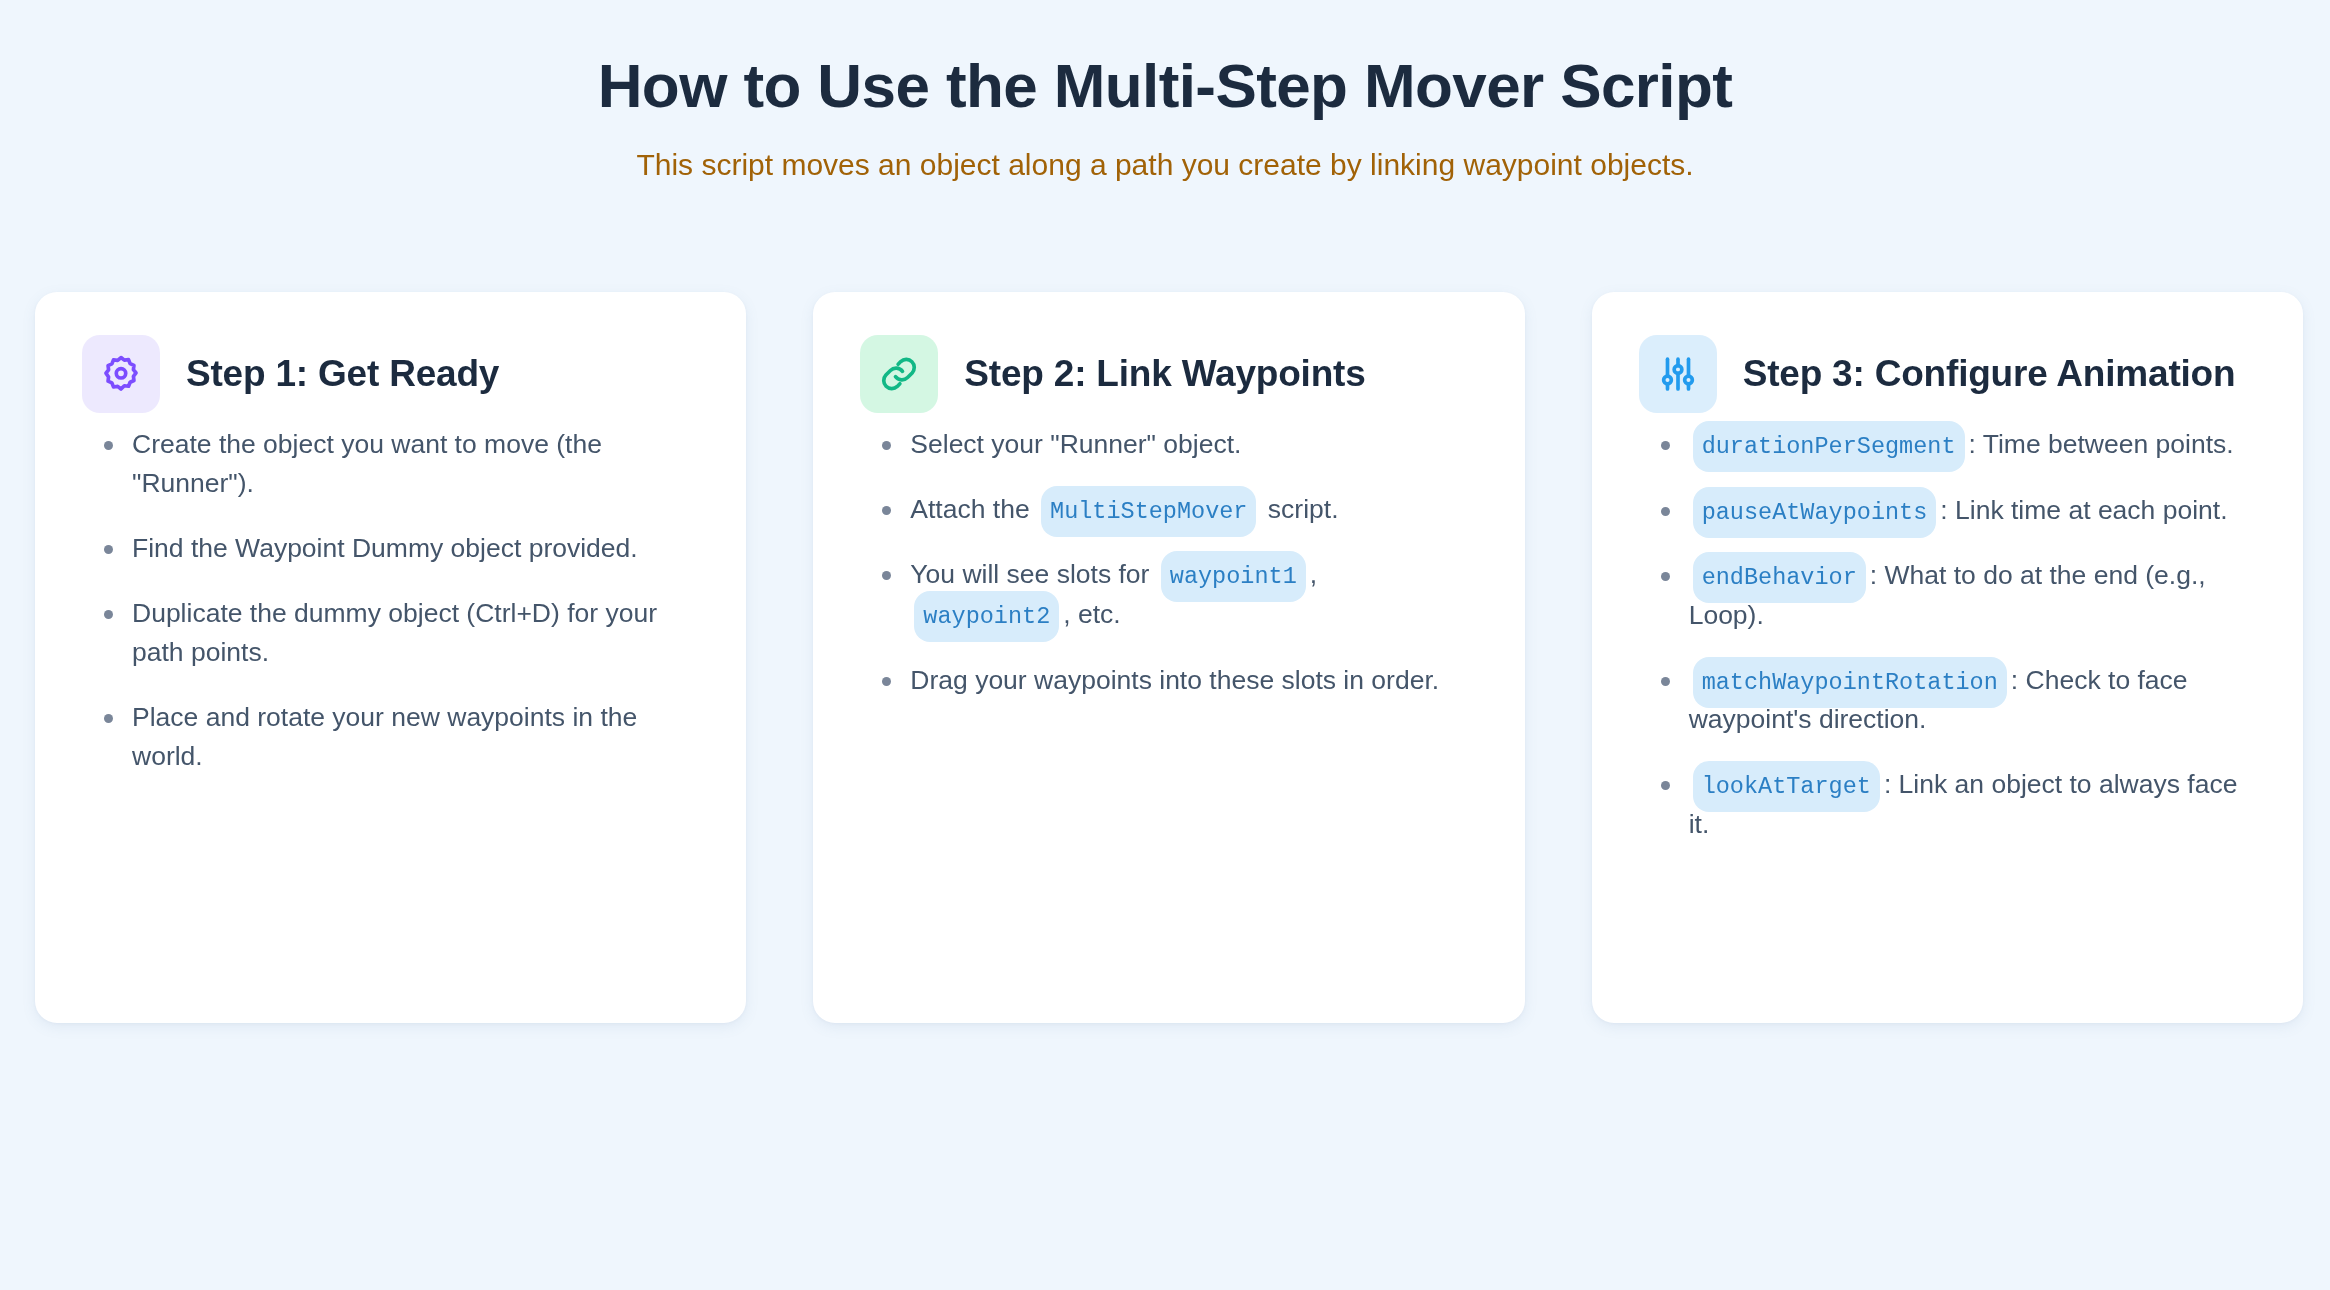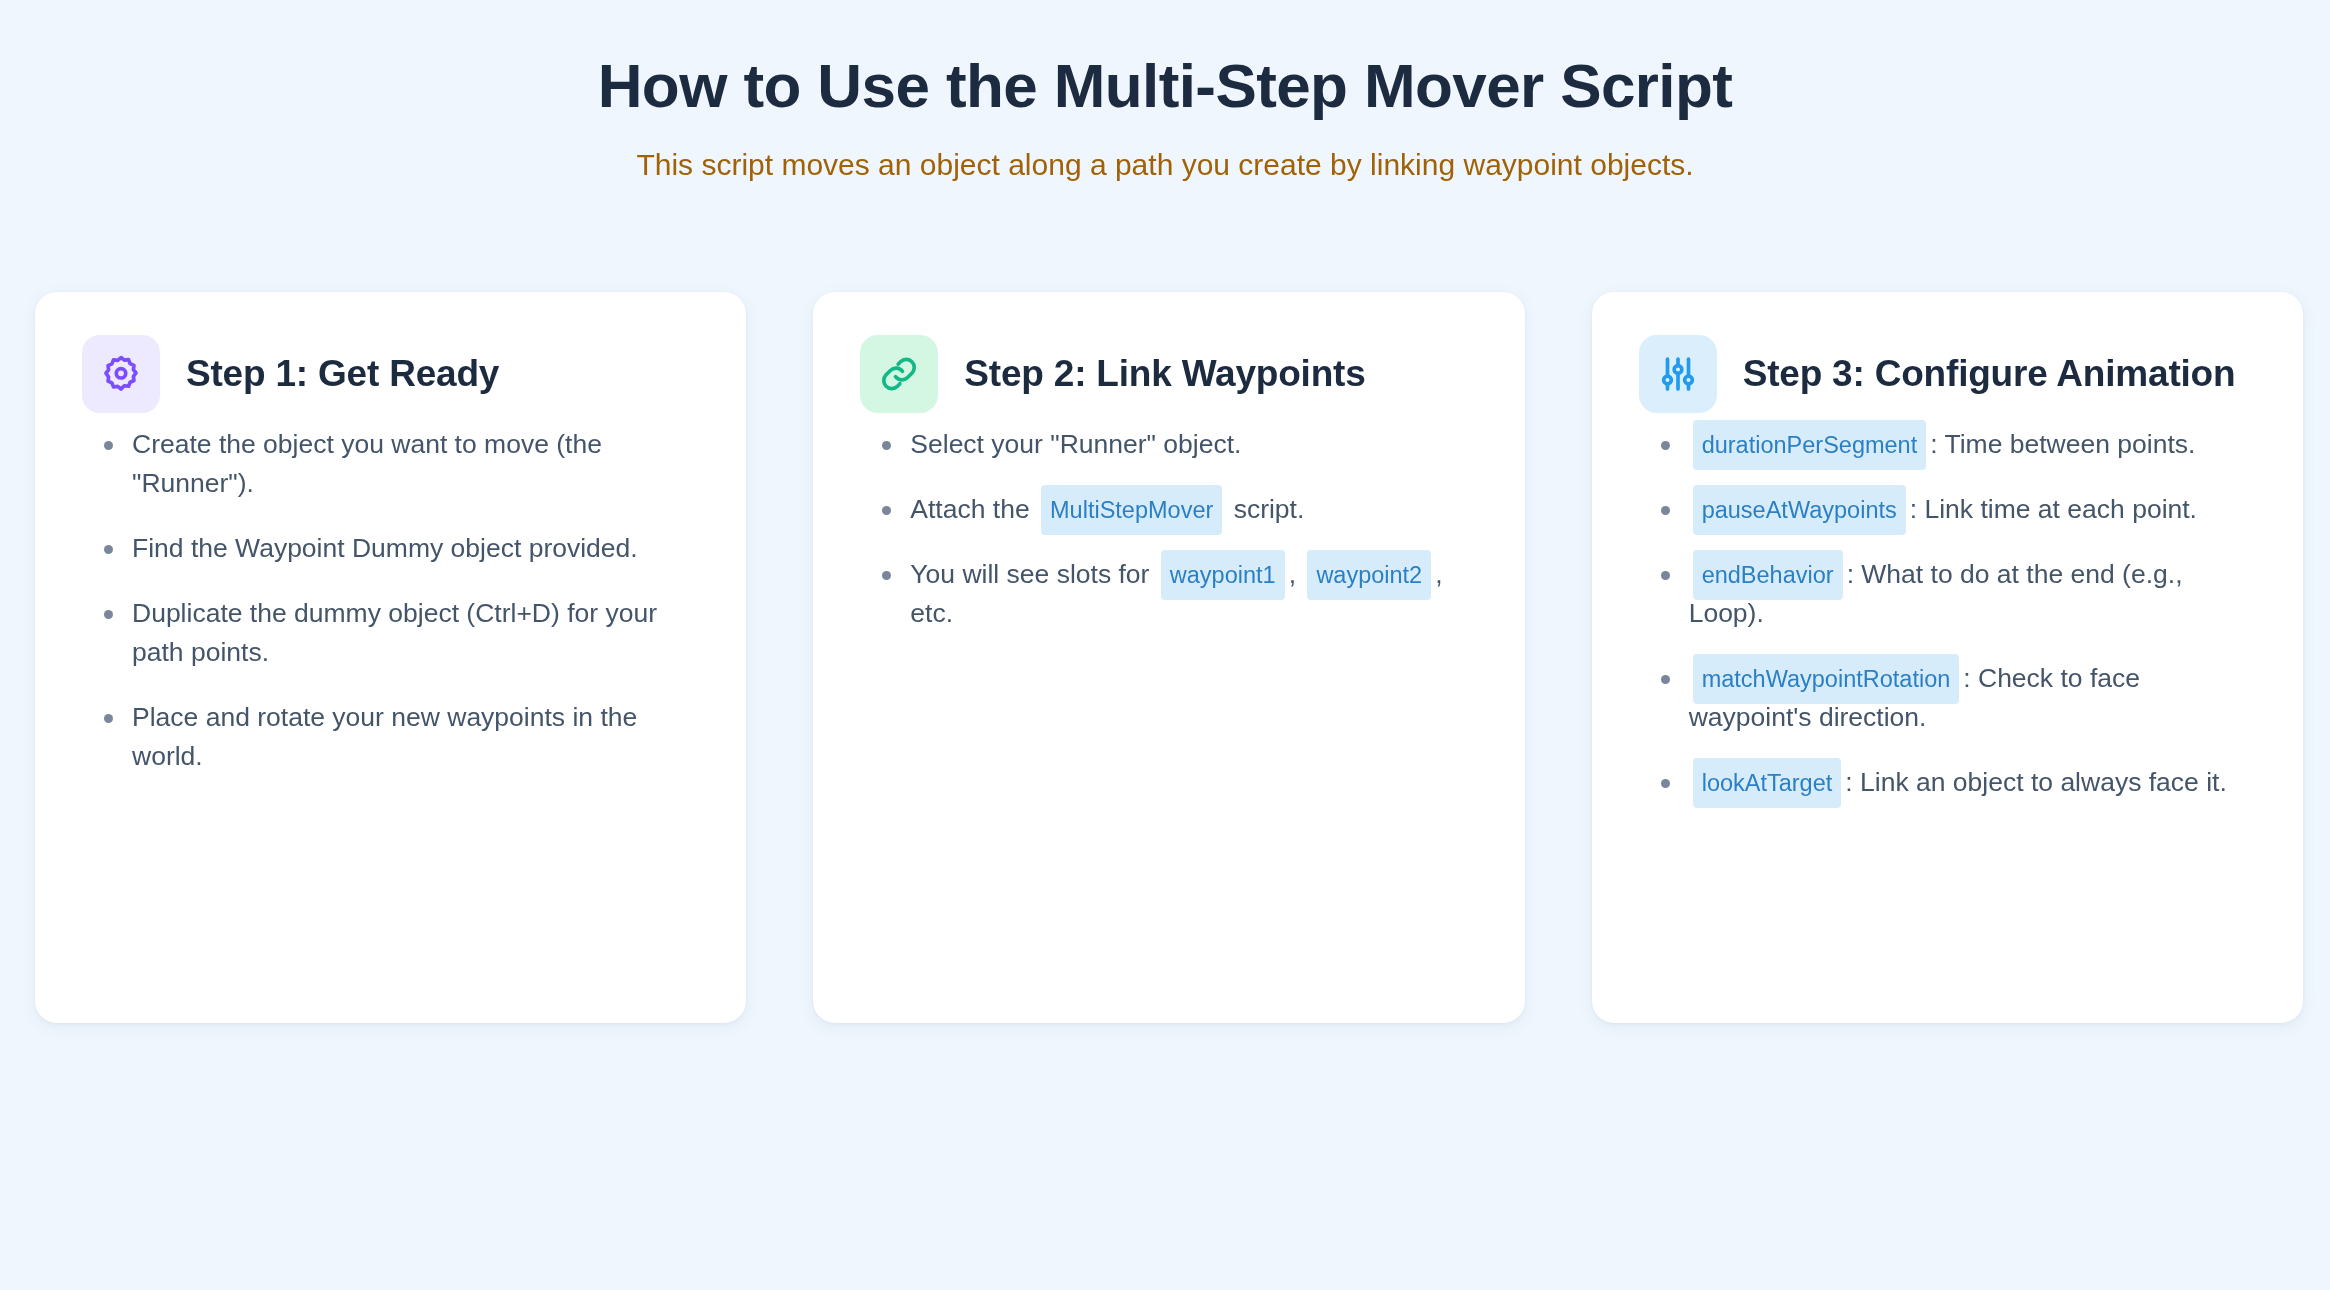--- a/index.html
+++ b/index.html
@@ -114,25 +114,25 @@
     position: absolute;
     left: 22px;
     top: 16px;
     width: 9px;
     height: 9px;
     border-radius: 50%;
     background: #7a8699;
   }
 
   code.chip {
-    font-family: Liberation Sans, sans-serif;
+    font-family: Liberation Mono, monospace;
     font-size: 23.5px;
     background: #d7ecfb;
     color: #2b7fc4;
-    border-radius: 4px;
+    border-radius: 16px;
     padding: 12px 9px;
     margin: 0 4px;
     white-space: nowrap;
   }
 </style>
 </head>
 <body>
 
 <div class="page">
 
@@ -166,20 +166,21 @@
               <path d="M10 13.5a4.6 4.6 0 0 0 6.9.5l2.6-2.6a4.6 4.6 0 0 0-6.5-6.5l-1.5 1.5"></path>
               <path d="M14 10.5a4.6 4.6 0 0 0-6.9-.5l-2.6 2.6a4.6 4.6 0 0 0 6.5 6.5l1.5-1.5"></path>
             </svg>
           </div>
           <h2 class="card-title">Step 2: Link Waypoints</h2>
         </div>
         <ul class="card-list">
           <li><span>Select your "Runner" object.</span></li>
           <li><span>Attach the </span><code class="chip">MultiStepMover</code><span> script.</span></li>
           <li><span>You will see slots for </span><code class="chip">waypoint1</code><span>, </span><code class="chip">waypoint2</code><span>, etc.</span></li>
+          <li><span>Drag your waypoints into these slots in order.</span></li>
         </ul>
       </div>
       <div class="card">
         <div class="card-head">
           <div class="icon-box icon-blue">
             <svg width="42" height="42" viewBox="0 0 24 24" fill="none" stroke="#229bee" stroke-width="2.1" stroke-linecap="round" stroke-linejoin="round">
               <line x1="6" y1="3.5" x2="6" y2="13.2"></line>
               <line x1="6" y1="17.6" x2="6" y2="20.5"></line>
               <circle cx="6" cy="15.4" r="2.2"></circle>
               <line x1="12" y1="3.5" x2="12" y2="7.2"></line>

